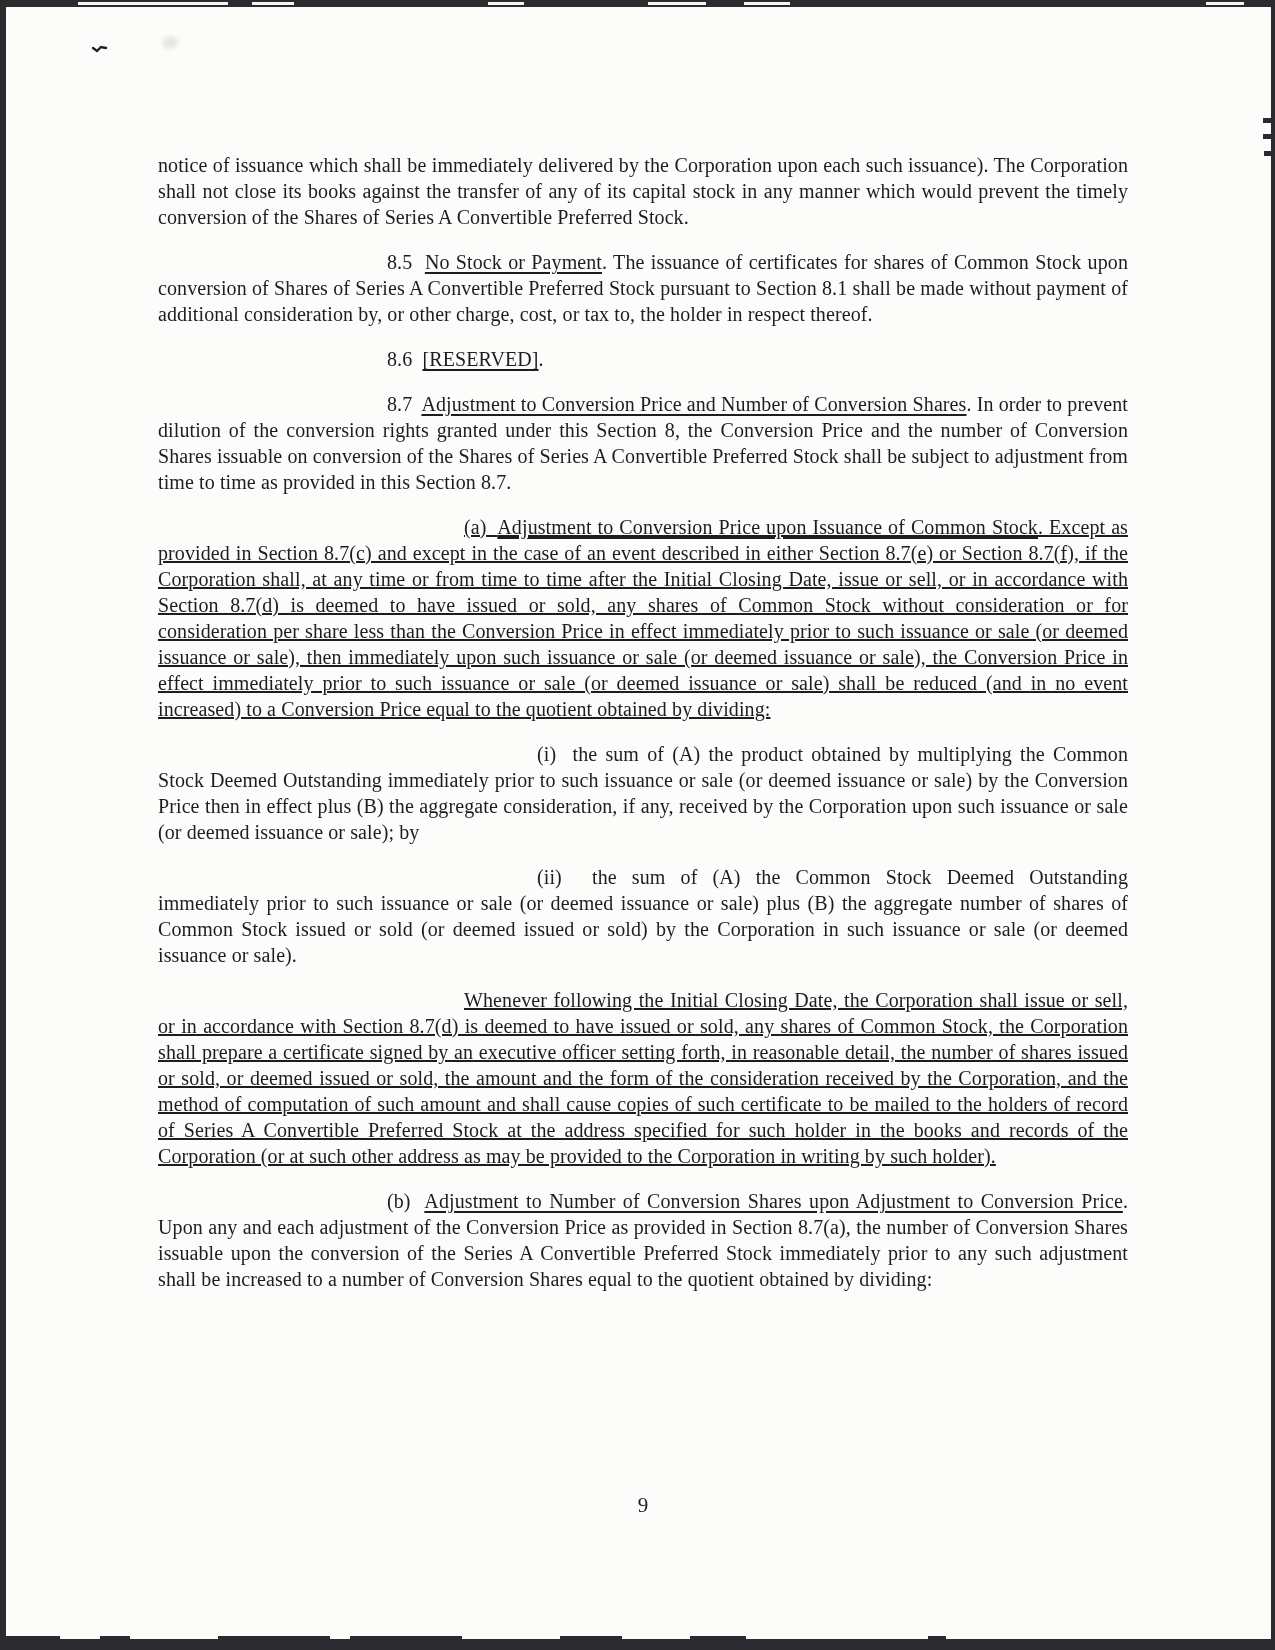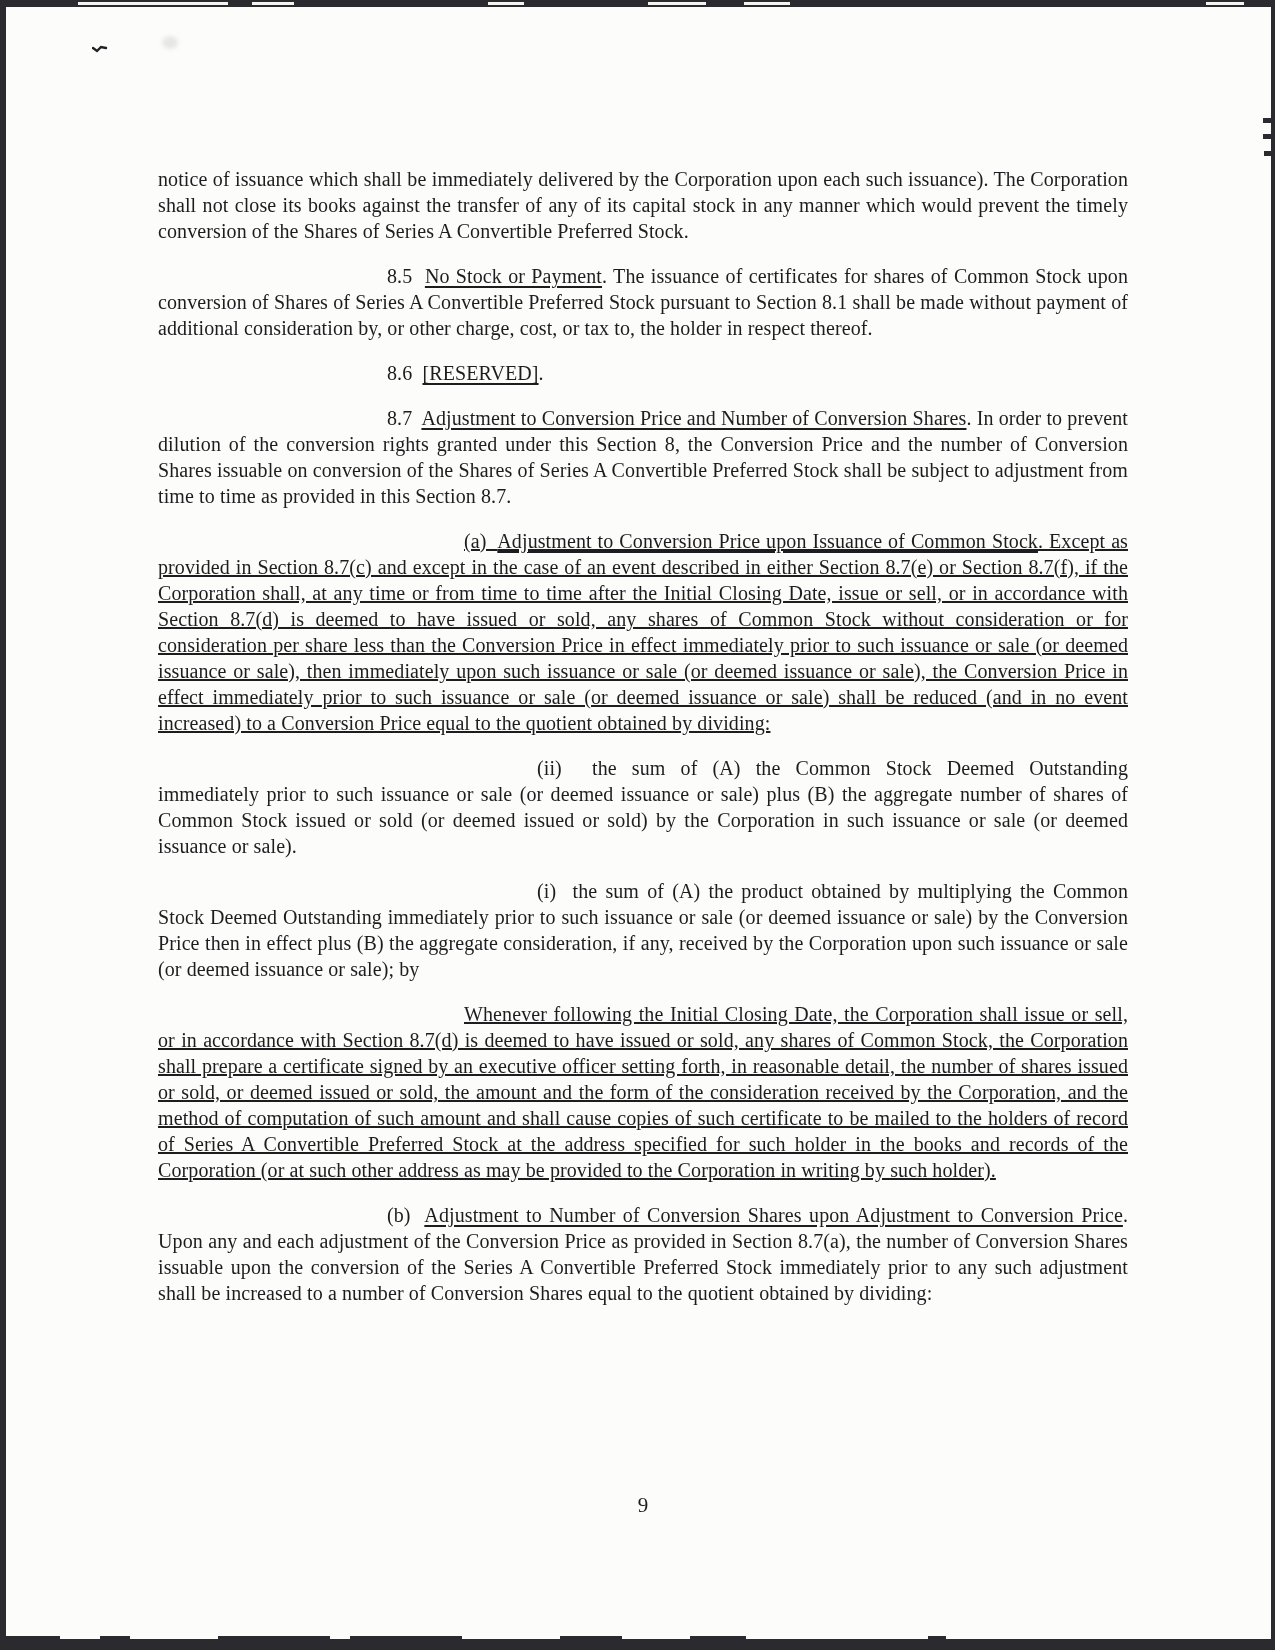--- a/index.html
+++ b/index.html
@@ -45,21 +45,21 @@
   .pen-mark { position: absolute; left: 92px; top: 40px; }
   .smudge {
     position: absolute; left: 162px; top: 36px; width: 16px; height: 13px;
     background: rgba(70,70,75,0.12); border-radius: 50%; filter: blur(2px);
   }
 
   
   .content {
     position: absolute;
     left: 158px;
-    top: 166px;
+    top: 152px;
     width: 970px;
     color: var(--ink, #1d1d20);
   }
   p.para {
     margin: 0 0 19px 0;
     font-size: 20px;
     line-height: 26px;
     text-align: justify;
     letter-spacing: 0.1px;
   }
@@ -118,21 +118,21 @@
     </svg>
   </span>
   <i class="smudge"></i>
 
   <main class="content">
       <p class="para ind-0"><span>notice of issuance which shall be immediately delivered by the Corporation upon each such issuance). The Corporation shall not close its books against the transfer of any of its capital stock in any manner which would prevent the timely conversion of the Shares of Series A Convertible Preferred Stock.</span></p>
       <p class="para ind-1"><span>8.5&nbsp; </span><span class="u">No Stock or Payment</span><span>. The issuance of certificates for shares of Common Stock upon conversion of Shares of Series A Convertible Preferred Stock pursuant to Section 8.1 shall be made without payment of additional consideration by, or other charge, cost, or tax to, the holder in respect thereof.</span></p>
       <p class="para ind-1"><span>8.6&nbsp; </span><span class="u">[RESERVED]</span><span>.</span></p>
       <p class="para ind-1"><span>8.7&nbsp; </span><span class="u">Adjustment to Conversion Price and Number of Conversion Shares</span><span>. In order to prevent dilution of the conversion rights granted under this Section 8, the Conversion Price and the number of Conversion Shares issuable on conversion of the Shares of Series A Convertible Preferred Stock shall be subject to adjustment from time to time as provided in this Section 8.7.</span></p>
       <p class="para ind-2"><span>(a)&nbsp; </span><span class="u">Adjustment to Conversion Price upon Issuance of Common Stock</span><span>. Except as provided in Section 8.7(c) and except in the case of an event described in either Section 8.7(e) or Section 8.7(f), if the Corporation shall, at any time or from time to time after the Initial Closing Date, issue or sell, or in accordance with Section 8.7(d) is deemed to have issued or sold, any shares of Common Stock without consideration or for consideration per share less than the Conversion Price in effect immediately prior to such issuance or sale (or deemed issuance or sale), then immediately upon such issuance or sale (or deemed issuance or sale), the Conversion Price in effect immediately prior to such issuance or sale (or deemed issuance or sale) shall be reduced (and in no event increased) to a Conversion Price equal to the quotient obtained by dividing:</span></p>
+      <p class="para ind-3"><span>(i)&nbsp; the sum of (A) the product obtained by multiplying the Common Stock Deemed Outstanding immediately prior to such issuance or sale (or deemed issuance or sale) by the Conversion Price then in effect plus (B) the aggregate consideration, if any, received by the Corporation upon such issuance or sale (or deemed issuance or sale); by</span></p>
       <p class="para ind-3"><span>(ii)&nbsp; the sum of (A) the Common Stock Deemed Outstanding immediately prior to such issuance or sale (or deemed issuance or sale) plus (B) the aggregate number of shares of Common Stock issued or sold (or deemed issued or sold) by the Corporation in such issuance or sale (or deemed issuance or sale).</span></p>
-      <p class="para ind-3"><span>(i)&nbsp; the sum of (A) the product obtained by multiplying the Common Stock Deemed Outstanding immediately prior to such issuance or sale (or deemed issuance or sale) by the Conversion Price then in effect plus (B) the aggregate consideration, if any, received by the Corporation upon such issuance or sale (or deemed issuance or sale); by</span></p>
       <p class="para ind-2"><span>Whenever following the Initial Closing Date, the Corporation shall issue or sell, or in accordance with Section 8.7(d) is deemed to have issued or sold, any shares of Common Stock, the Corporation shall prepare a certificate signed by an executive officer setting forth, in reasonable detail, the number of shares issued or sold, or deemed issued or sold, the amount and the form of the consideration received by the Corporation, and the method of computation of such amount and shall cause copies of such certificate to be mailed to the holders of record of Series A Convertible Preferred Stock at the address specified for such holder in the books and records of the Corporation (or at such other address as may be provided to the Corporation in writing by such holder).</span></p>
       <p class="para ind-1"><span>(b)&nbsp; </span><span class="u">Adjustment to Number of Conversion Shares upon Adjustment to Conversion Price</span><span>. Upon any and each adjustment of the Conversion Price as provided in Section 8.7(a), the number of Conversion Shares issuable upon the conversion of the Series A Convertible Preferred Stock immediately prior to any such adjustment shall be increased to a number of Conversion Shares equal to the quotient obtained by dividing:</span></p>
     </main>
 
   <div class="page-number">9</div>
 
 </div>
 
 </body></html>

